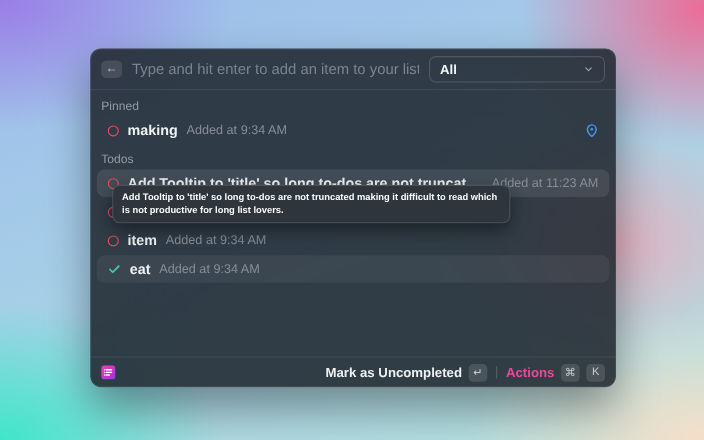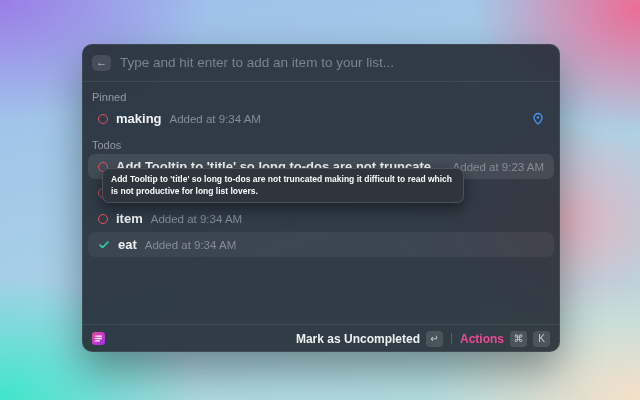--- a/index.html
+++ b/index.html
@@ -66,20 +66,28 @@
 </head>
 <body>
 
 <div class="window">
 
   <div class="header">
     <div class="back-btn">
       <span>←</span>
     </div>
     <input class="search" type="text" placeholder="Type and hit enter to add an item to your list..." style="">
+    <div class="dropdown">
+      <span>All</span>
+      <span>
+        <svg width="10" height="10" viewBox="0 0 24 24" fill="none" stroke="#9aa1a9" stroke-width="2.6" stroke-linecap="round" stroke-linejoin="round">
+            <polyline points="6 9 12 15 18 9"></polyline>
+          </svg>
+      </span>
+    </div>
   </div>
 
   <div class="list">
 
     <div class="section-label">Pinned</div>
 
     <div class="row">
       <span class="status"></span>
       <span class="title">making</span>
       <span class="meta">Added at 9:34 AM</span>
@@ -91,21 +99,21 @@
       </span>
     </div>
 
     <div class="section-label">Todos</div>
 
     <div class="tooltip">Add Tooltip to 'title' so long to-dos are not truncated making it difficult to read which is not productive for long list lovers.</div>
 
     <div class="row selected">
       <span class="status"></span>
       <span class="title">Add Tooltip to 'title' so long to-dos are not truncated making it difficult to read which is not productive for long list lovers.</span>
-      <span class="meta">Added at 9:23 AM</span>
+      <span class="meta">Added at 11:23 AM</span>
     </div>
 
     <div class="row">
       <span class="status"></span>
       <span class="title">sleep</span>
       <span class="meta">Added at 9:34 AM</span>
     </div>
 
     <div class="row">
       <span class="status"></span>

